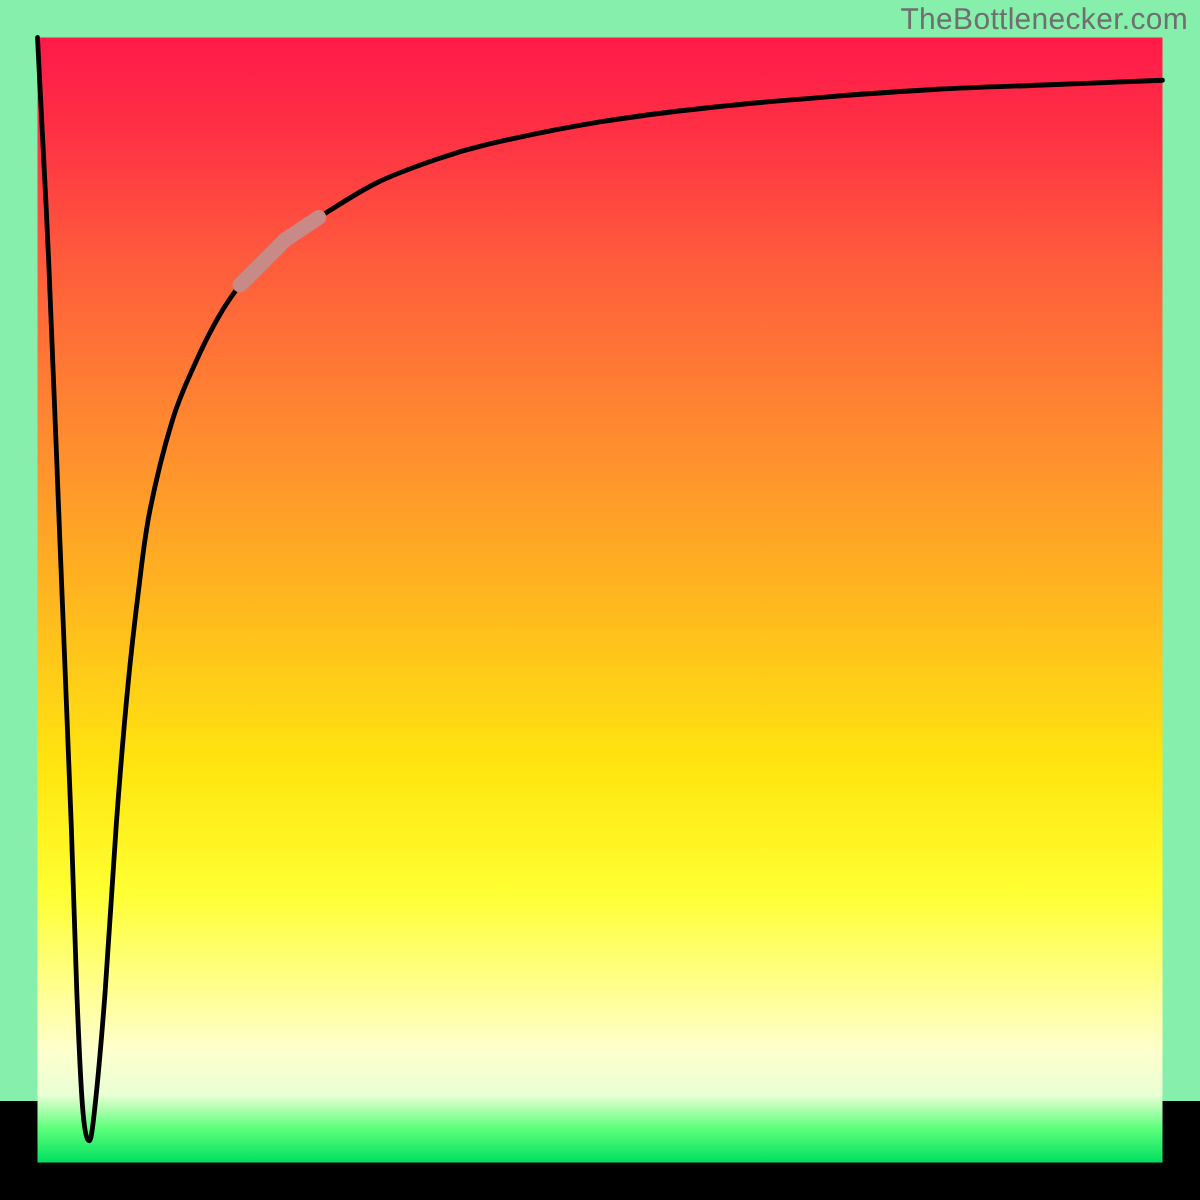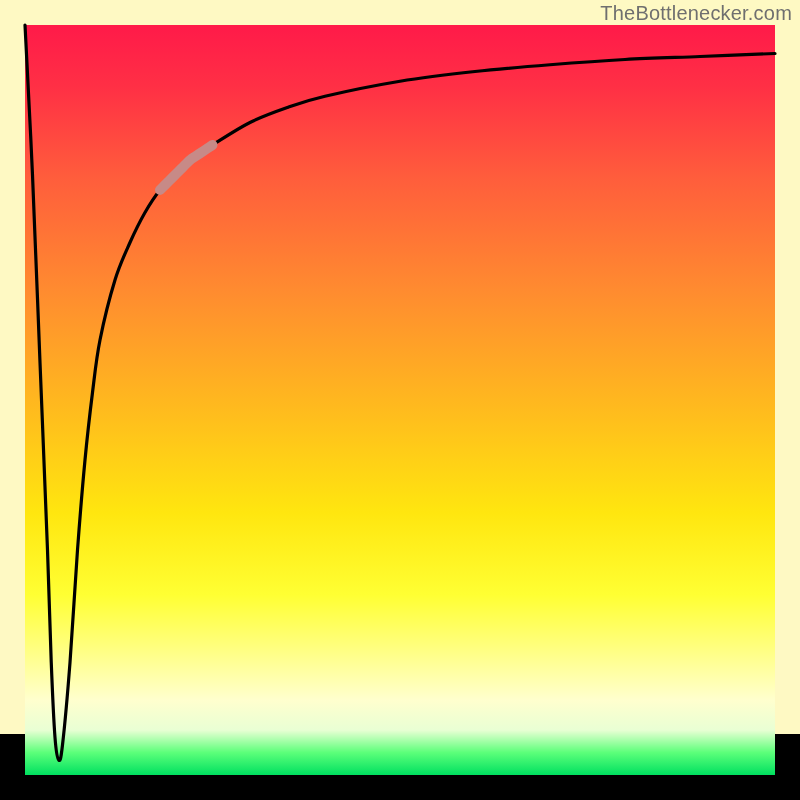--- a/index.html
+++ b/index.html
@@ -8,21 +8,21 @@
     width: 800px;
     height: 800px;
     background: #000;
     overflow: hidden;
     font-family: Arial, Helvetica, sans-serif;
   }
   .frame {
     position: relative;
     width: 800px;
     height: 734px;
-    background: #fef9c3;
+    background: #86efac;
   }
   .attribution {
     position: absolute;
     top: 2px;
     right: 8px;
     color: #6f6f6f;
     font-size: 20px;
     font-weight: 400;
     z-index: 20;
     letter-spacing: 0.2px;

